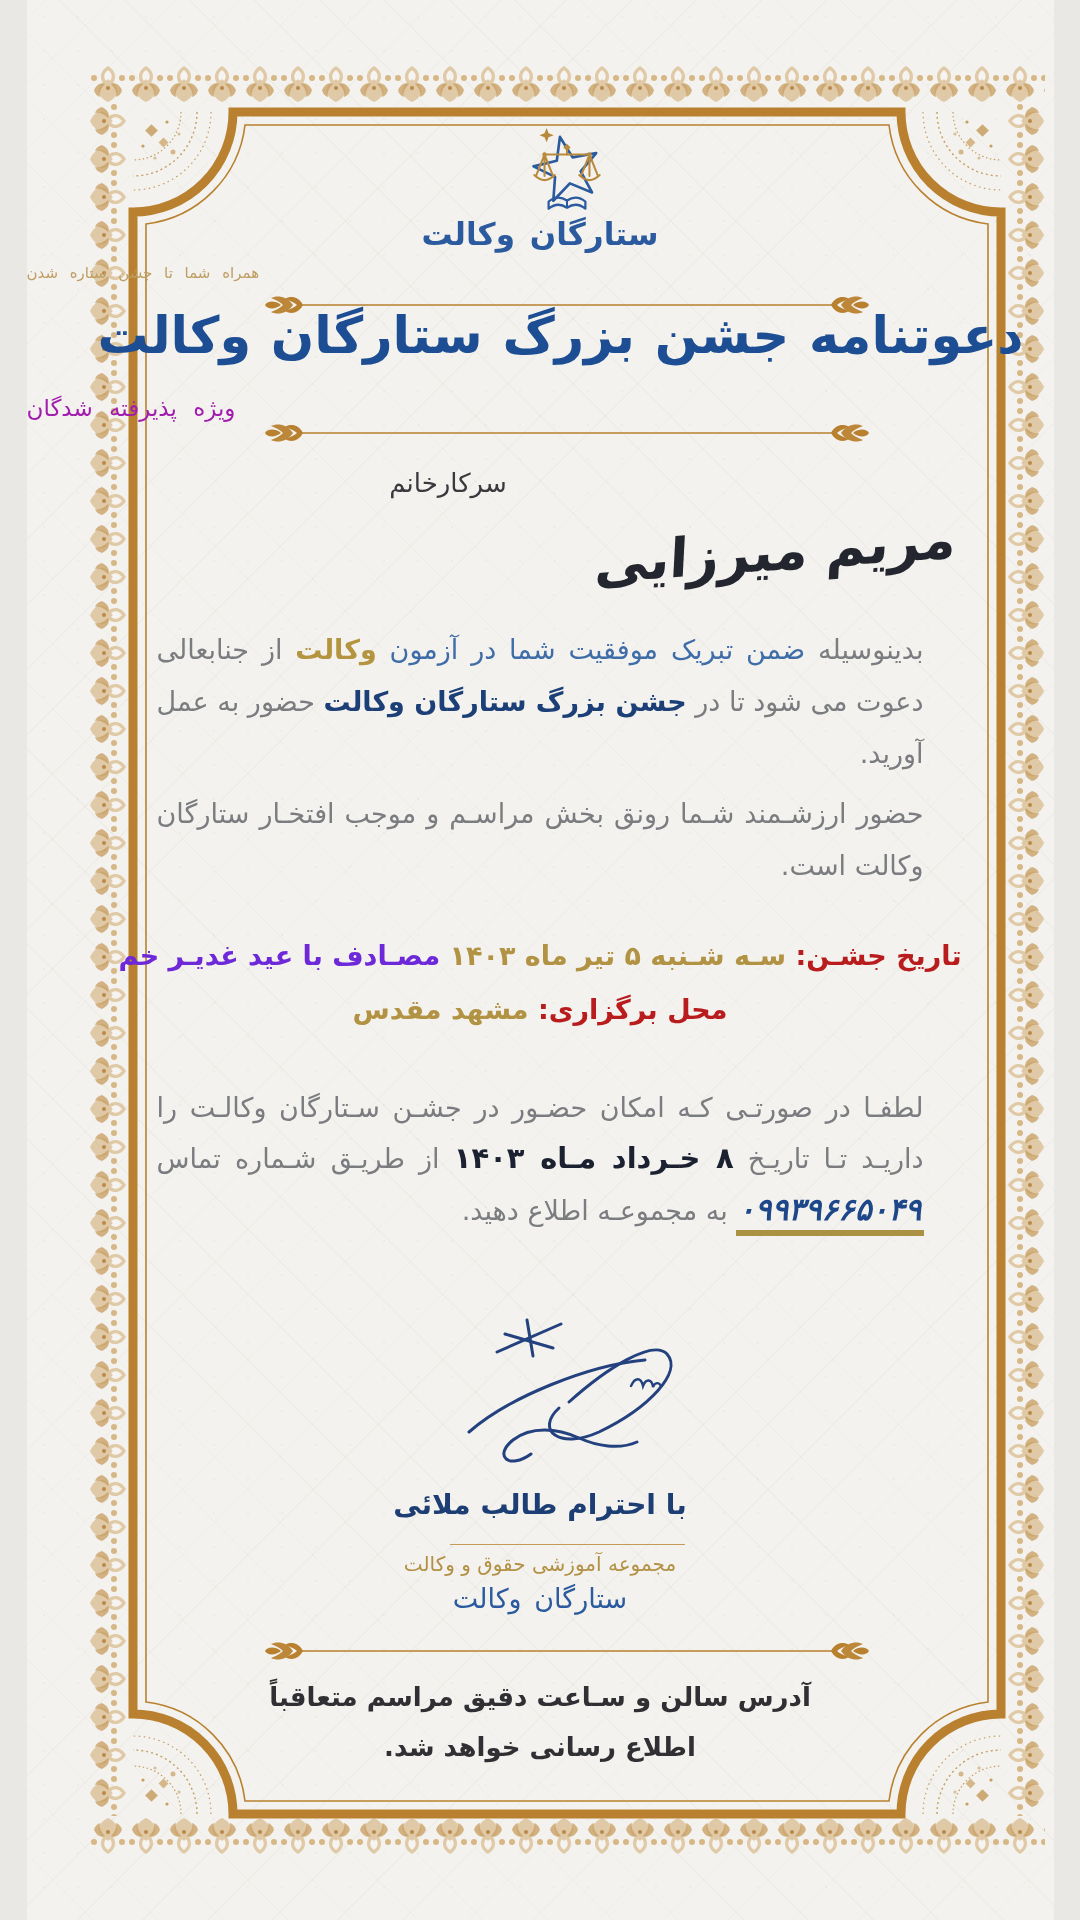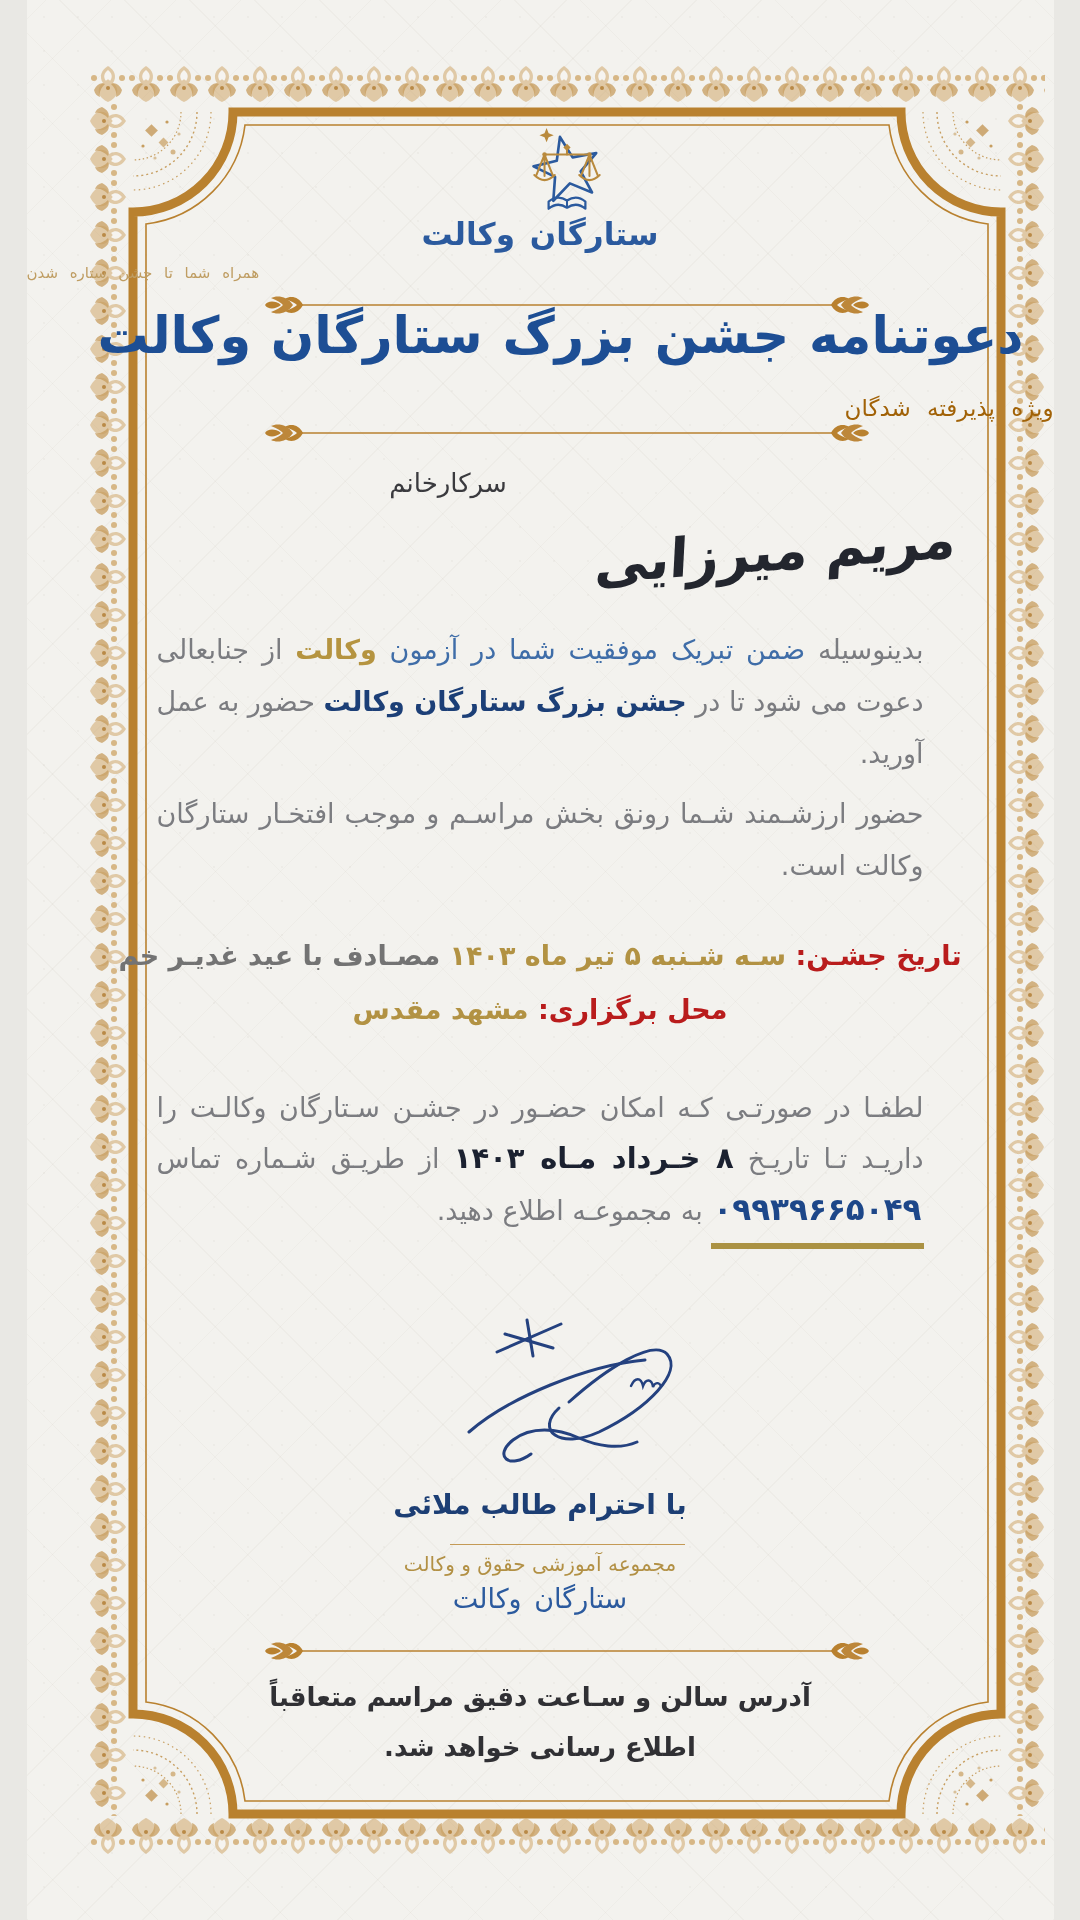--- a/index.html
+++ b/index.html
@@ -23,40 +23,40 @@
   .band{position:absolute;}
   .band-top{left:62px;top:64px;}
   .band-bottom{left:62px;top:1816px;transform:scaleY(-1);}
   .band-left{left:62px;top:102px;}
   .band-right{left:978px;top:102px;transform:scaleX(-1);}
   .divider{position:absolute;left:238px;width:604px;height:26px;}
 
   .brand{left:0;right:0;top:216px;text-align:center;font-size:31px;font-weight:bold;color:#2b5a9e;word-spacing:4px;}
   .tagline{left:0;right:0;top:264px;text-align:left;font-size:15px;color:#bf9d62;word-spacing:7px;}
   .main-title{left:0;right:0;top:306px;text-align:center;font-size:51px;font-weight:bold;color:#1d4e94;word-spacing:2px;padding-left:41px;}
-  .subtitle{left:0;right:0;top:395px;text-align:right;font-size:23px;color:#a16207;word-spacing:9px;}
+  .subtitle{left:0;right:0;top:395px;text-align:left;font-size:23px;color:#a21caf;word-spacing:9px;}
   .salutation{left:140px;right:140px;top:468px;text-align:center;transform:translateX(-92px);font-size:26px;color:#3a3a3e;}
   .name{left:0;right:0;top:520px;text-align:center;font-size:54px;font-weight:bold;color:#23262e;
         transform:translateX(235px) rotate(-4deg) skewX(-7deg);}
   .para{left:130px;right:130px;text-align:justify;font-size:27px;color:#7b7c80;line-height:52px;margin:0;}
   .p-intro{top:624px;}
   .p-honor{top:788px;}
   .p-rsvp{top:1082px;line-height:51px;}
   .t-gray{color:#7b7c80;}
   .t-blue{color:#3f6da8;}
   .t-navy{color:#1c3f77;font-weight:bold;}
   .t-gold{color:#b59440;font-weight:bold;}
   .t-dark{color:#1b2130;font-weight:bold;font-size:29px;}
   .phone{color:#1d4789;font-weight:bold;font-size:31px;letter-spacing:1px;
-         border-bottom:6px solid #ab9243;padding:0 2px 16px;}
+         border-bottom:6px solid #ab9243;padding:0 2px 3px;font-style:italic;}
   .event-line{left:0;right:0;top:940px;text-align:center;font-size:27px;font-weight:bold;white-space:nowrap;color:#5c5d61;}
   .venue-line{left:0;right:0;top:994px;text-align:center;font-size:27px;font-weight:bold;white-space:nowrap;color:#5c5d61;}
   .ev-label{color:#b91c1c;}
   .ev-gold{color:#b29243;}
-  .ev-blue{color:#737373;}
+  .ev-blue{color:#6d28d9;}
   .signature{position:absolute;left:412px;top:1310px;}
   .respect{left:0;right:0;top:1488px;text-align:center;font-size:28px;font-weight:bold;color:#1c3e74;}
   .org-divider{left:423px;top:1544px;width:235px;height:1px;background:#c49a55;}
   .org-sub{left:0;right:0;top:1552px;text-align:center;font-size:20px;color:#b29044;}
   .org-name{left:0;right:0;top:1583px;text-align:center;font-size:27px;color:#2b5a9e;word-spacing:4px;}
   .footer-note{left:0;right:0;top:1672px;text-align:center;font-size:26px;font-weight:bold;color:#303034;line-height:50px;}
 </style>
 </head>
 <body>
 

